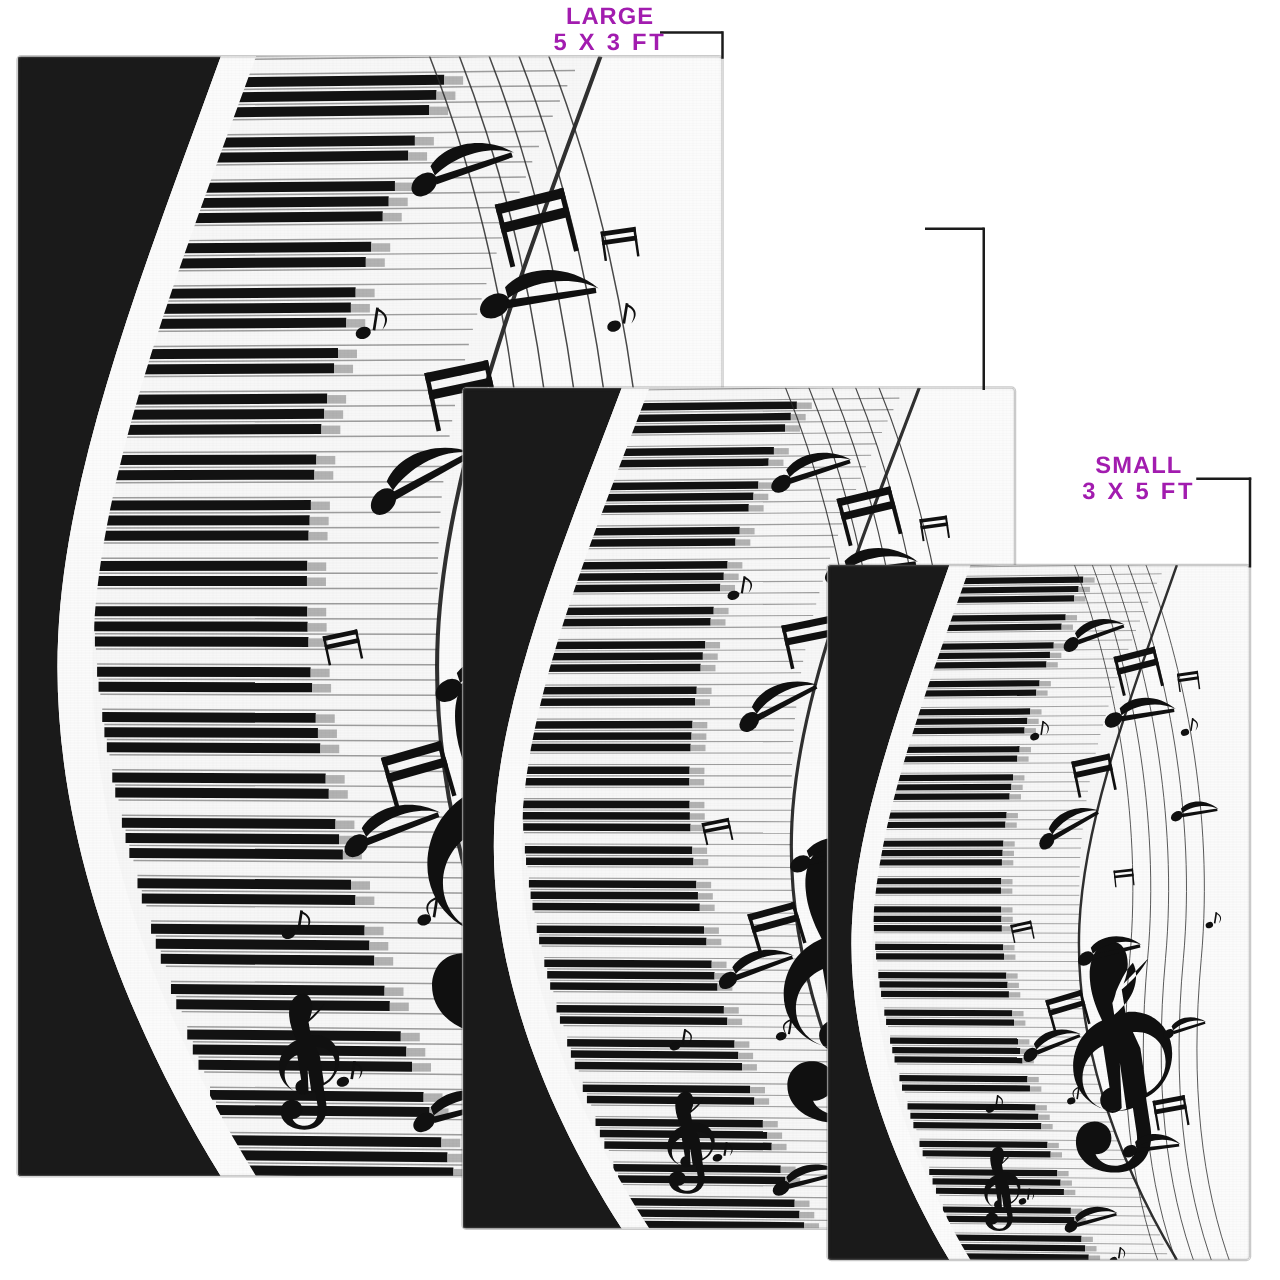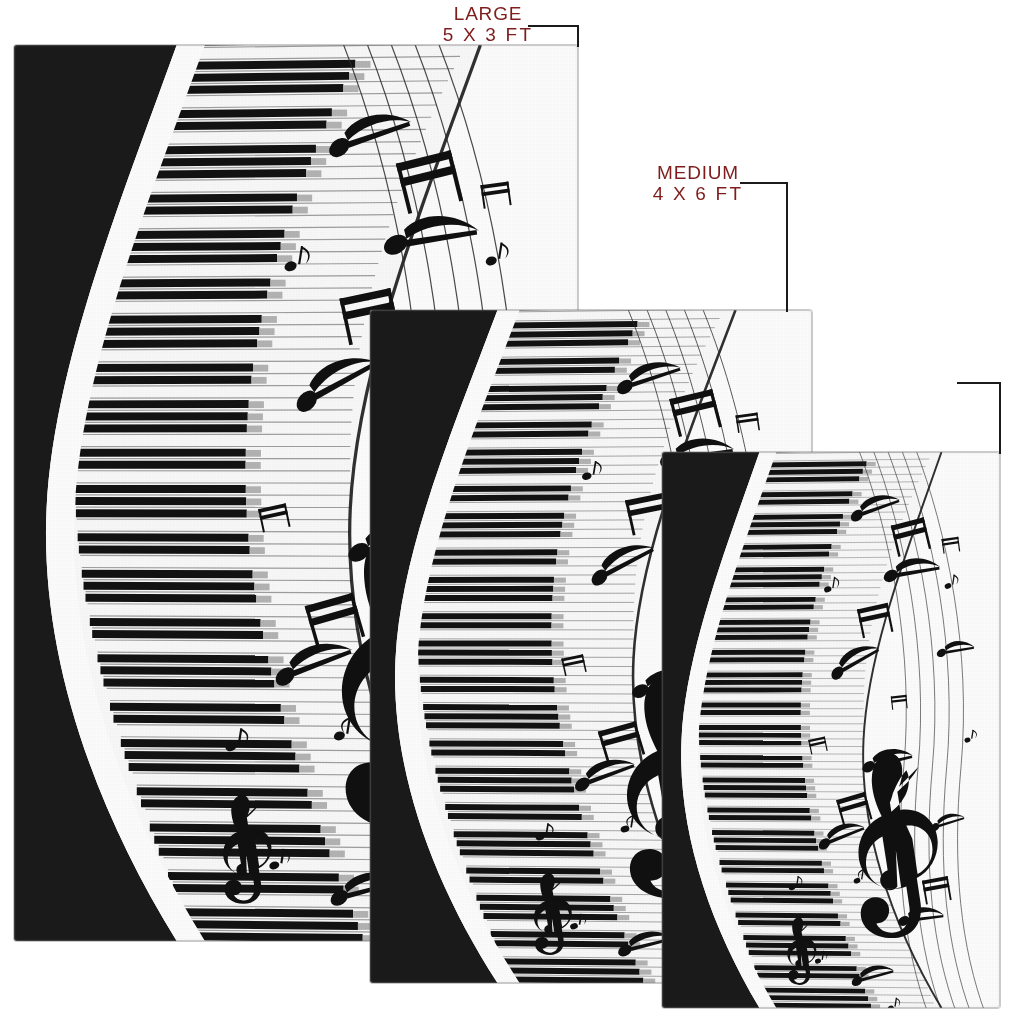--- a/index.html
+++ b/index.html
@@ -20,22 +20,22 @@
     position: absolute;
     inset: 0;
     width: 1024px;
     height: 1024px;
   }
 
   
   .size-label {
     position: absolute;
     text-align: center;
-    color: #7f1d1d;
-    font-weight: normal;
+    color: #a21caf;
+    font-weight: bold;
     line-height: 1.08;
     letter-spacing: 0.4px;
     white-space: nowrap;
     user-select: none;
   }
   .size-label .lbl-name {
     display: block;
     font-size: 19px;
     letter-spacing: 0.8px;
   }
@@ -564,19 +564,19 @@
   <div class="leader" id="leader-small">
     <div class="lh" style="left:957px; top:382px; width:44px;"></div>
     <div class="lv" style="left:999px; top:382px; height:72px;"></div>
   </div>
 
   <div class="size-label" id="label-large">
     <span class="lbl-name">LARGE</span>
     <span class="lbl-dims">5 X 3  FT</span>
   </div>
 
-  <div class="size-label" id="label-medium">
-    <span class="lbl-name">MEDIUM</span>
-    <span class="lbl-dims">4 X 6  FT</span>
-  </div>
-
+
+  <div class="size-label" id="label-small">
+    <span class="lbl-name">SMALL</span>
+    <span class="lbl-dims">3 X 5  FT</span>
+  </div>
 
 </div>
 
 </body></html>

